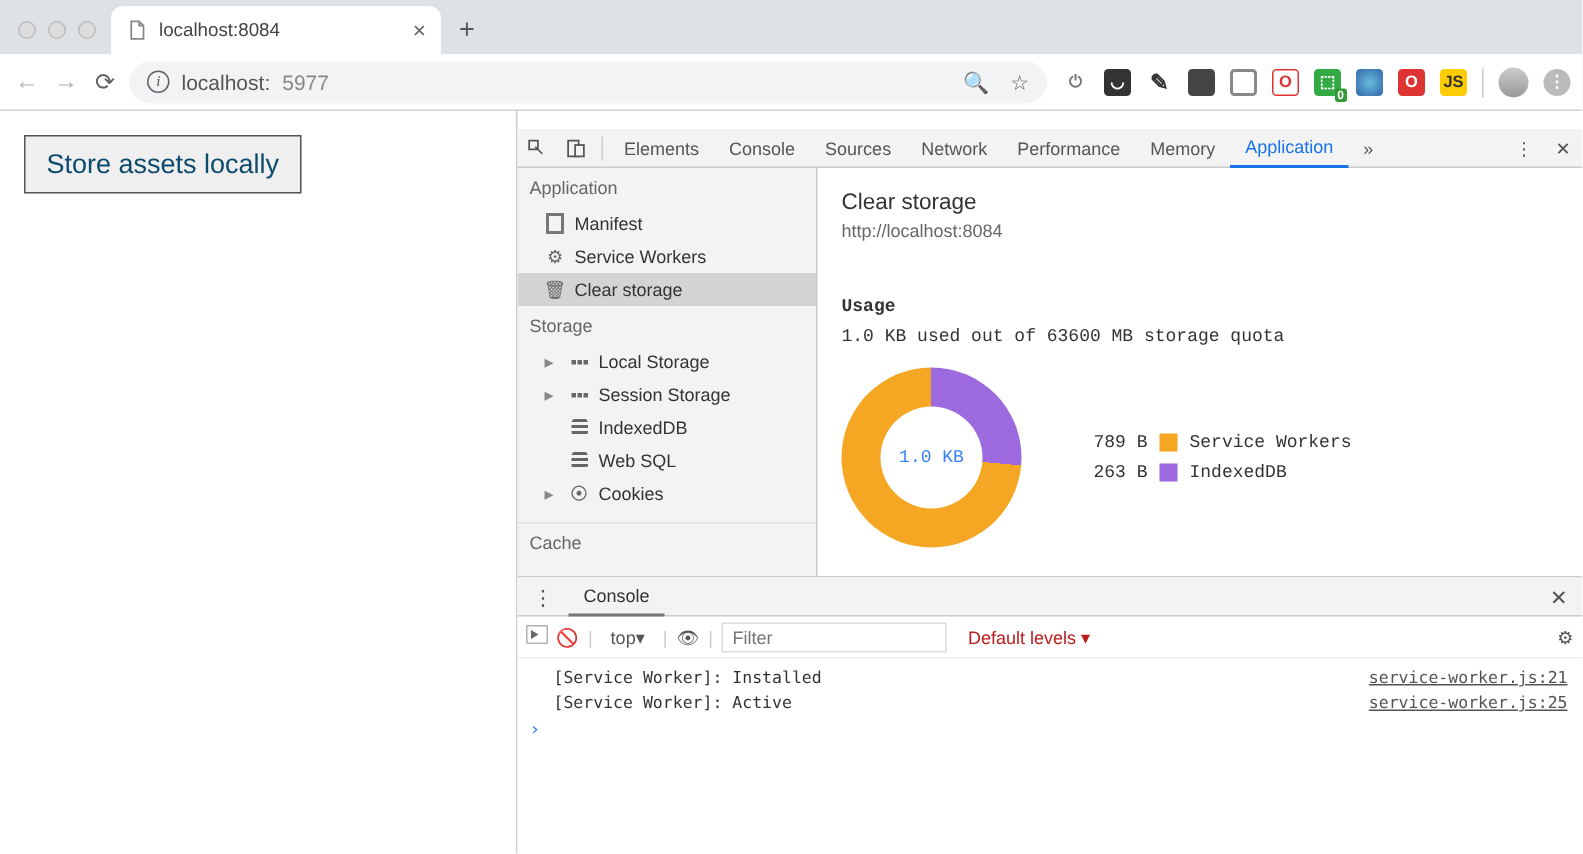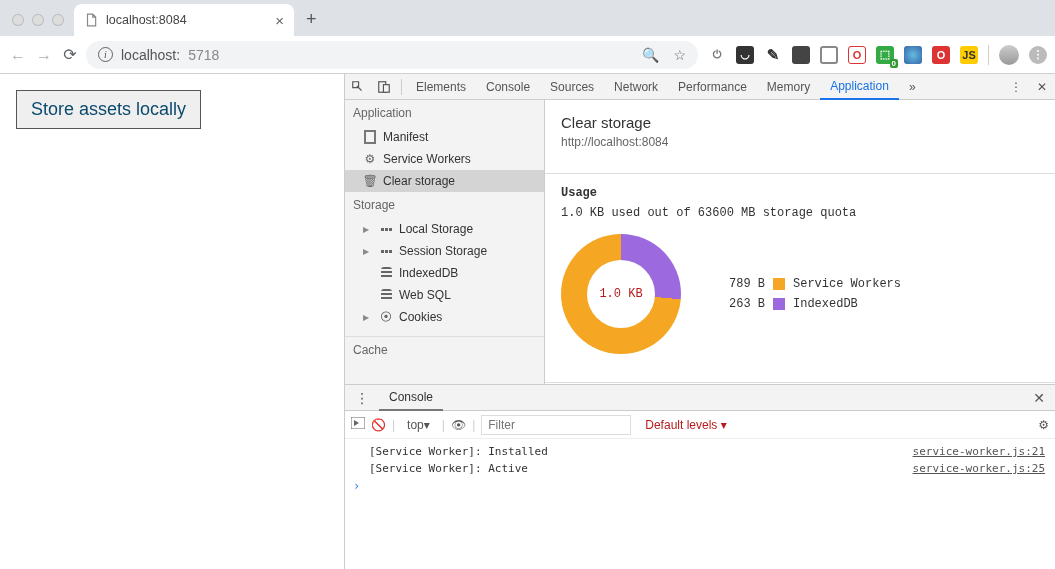--- a/index.html
+++ b/index.html
@@ -23,21 +23,21 @@
   .omni-right { margin-left: auto; display: flex; align-items: center; gap: 14px; color: #666; }
   .ext-icons { display: flex; align-items: center; gap: 10px; padding-left: 4px; }
   .ext-icon { width: 18px; height: 18px; border-radius: 3px; display: flex; align-items: center; justify-content: center; font-size: 11px; font-weight: bold; color: #fff; }
   .avatar { width: 20px; height: 20px; border-radius: 50%; background: linear-gradient(#ccc,#999); }
 
   
   .viewport { display: flex; height: calc(569px - 74px); }
   .page { width: 344px; background: #fff; padding: 16px; }
   .store-btn { border: 1px solid #555; background: #efefef; padding: 8px 14px; font-size: 18px; color: #0c4a6e; font-family: inherit; }
   .devtools { flex: 1; border-left: 1px solid #ccc; display: flex; flex-direction: column; }
-  .dt-header { display: flex; align-items: center; height: 26px; border-bottom: 1px solid #ccc; background: #f3f3f3; font-size: 12px; }
+  .dt-header { display: flex; align-items: center; height: 26px; border-bottom: 1px solid #ccc; background: #f3f3f3; font-size: 12px; margin-top: 12px; }
   .dt-header .hicon { width: 26px; display: flex; justify-content: center; align-items: center; color: #555; }
   .dt-header .sep { width: 1px; height: 16px; background: #ccc; margin: 0 4px; }
   .dt-tab { padding: 0 10px; height: 26px; display: flex; align-items: center; color: #555; cursor: pointer; }
   .dt-tab.active { color: #1a73e8; border-bottom: 2px solid #1a73e8; }
   .dt-right { margin-left: auto; display: flex; align-items: center; }
   
   .dt-body { flex: 1; display: flex; overflow: hidden; }
   .sidebar { width: 200px; border-right: 1px solid #ccc; background: #f3f3f3; overflow: hidden; font-size: 12px; }
   .sb-section { padding: 6px 8px; color: #666; }
   .sb-item { display: flex; align-items: center; gap: 6px; padding: 4px 6px 4px 18px; color: #333; cursor: pointer; }
@@ -51,21 +51,21 @@
   .main { flex: 1; display: flex; flex-direction: column; overflow: hidden; }
   .main-header { padding: 14px 16px; }
   .main-title { font-size: 15px; color: #333; }
   .main-url { font-size: 12px; color: #666; margin-top: 4px; }
   .hr { height: 1px; background: #ddd; margin: 10px 0 0; }
   .usage-section { padding: 12px 16px; font-family: Liberation Mono, monospace; }
   .usage-h { font-weight: bold; font-size: 12px; }
   .usage-line { font-size: 12px; color: #333; margin-top: 6px; }
   .chart-row { display: flex; align-items: center; gap: 36px; margin-top: 14px; }
   .donut { width: 120px; height: 120px; position: relative; border-radius: 50%; background: conic-gradient(#9c6ade 0deg 95deg, #f5a623 95deg 360deg); }
-  .donut .hole { position: absolute; inset: 26px; background: #fff; border-radius: 50%; display: flex; align-items: center; justify-content: center; font-size: 12px; color: #b91c1c; }
+  .donut .hole { position: absolute; inset: 26px; background: #fff; border-radius: 50%; display: flex; align-items: center; justify-content: center; font-size: 12px; color: #3b82f6; }
   .legend { font-size: 12px; color: #333; }
   .legend-row { display: flex; align-items: center; gap: 8px; padding: 3px 0; }
   .leg-val { width: 48px; text-align: right; }
   .leg-sw { width: 12px; height: 12px; }
   
   
   .drawer { border-top: 1px solid #ccc; background: #fff; height: 185px; display: flex; flex-direction: column; }
   .drawer-tabs { display: flex; align-items: center; height: 26px; border-bottom: 1px solid #ccc; background: #f3f3f3; }
   .drawer-tabs .dots { padding: 0 10px; color: #555; font-size: 14px; }
   .drawer-tab { padding: 0 10px; height: 26px; display: flex; align-items: center; border-bottom: 2px solid #777; font-size: 12px; }
@@ -100,21 +100,21 @@
     </div>
     <div class="new-tab">+</div>
   </div>
   <div class="addr-bar">
     <div class="nav-icon dis">←</div>
     <div class="nav-icon dis">→</div>
     <div class="nav-icon">⟳</div>
     <div class="omnibox">
       <span class="info-icon">i</span>
       <span>localhost:</span>
-        <span class="url-gray">5718</span>
+        <span class="url-gray">5977</span>
       <div class="omni-right">
         <span>🔍</span>
         <span>☆</span>
       </div>
     </div>
     <div class="ext-icons">
       <div class="ext-icon" style="background:none;color:#777">⏻</div>
       <div class="ext-icon" style="background:#333">◡</div>
       <div class="ext-icon" style="background:none;color:#333;font-size:15px">✎</div>
       <div class="ext-icon" style="background:#444"></div>

